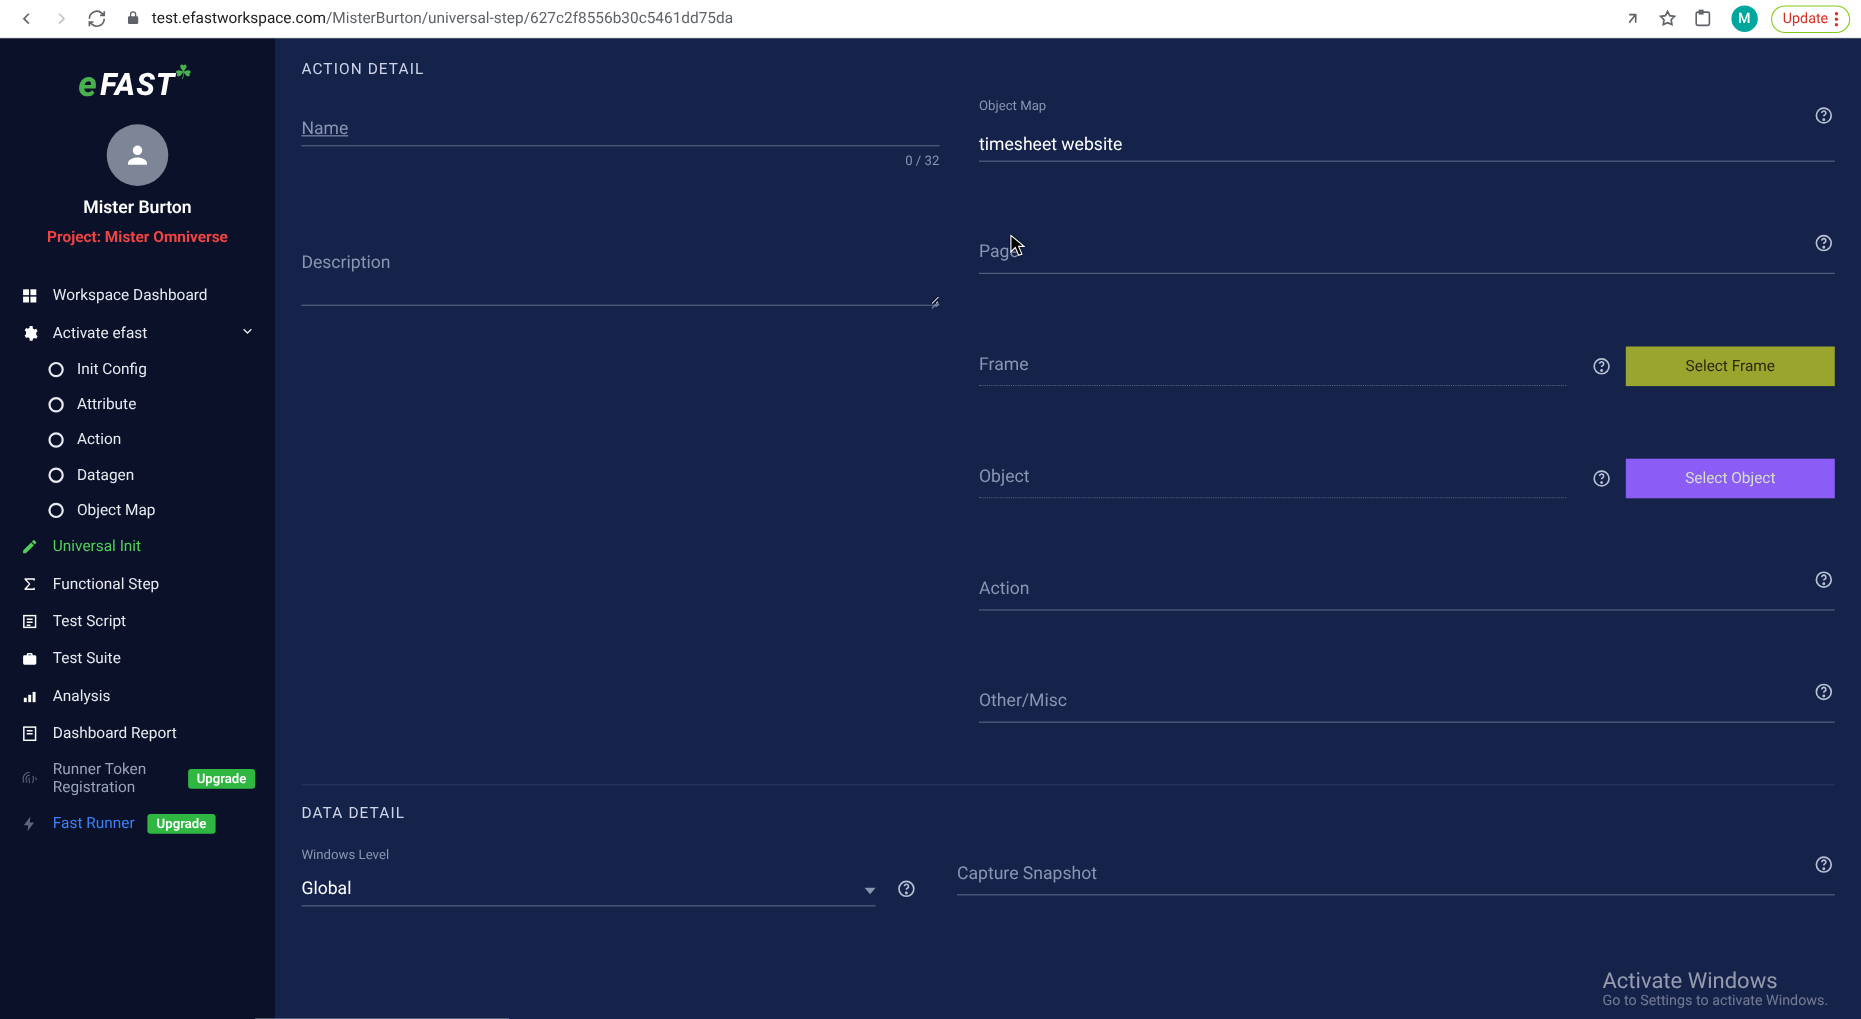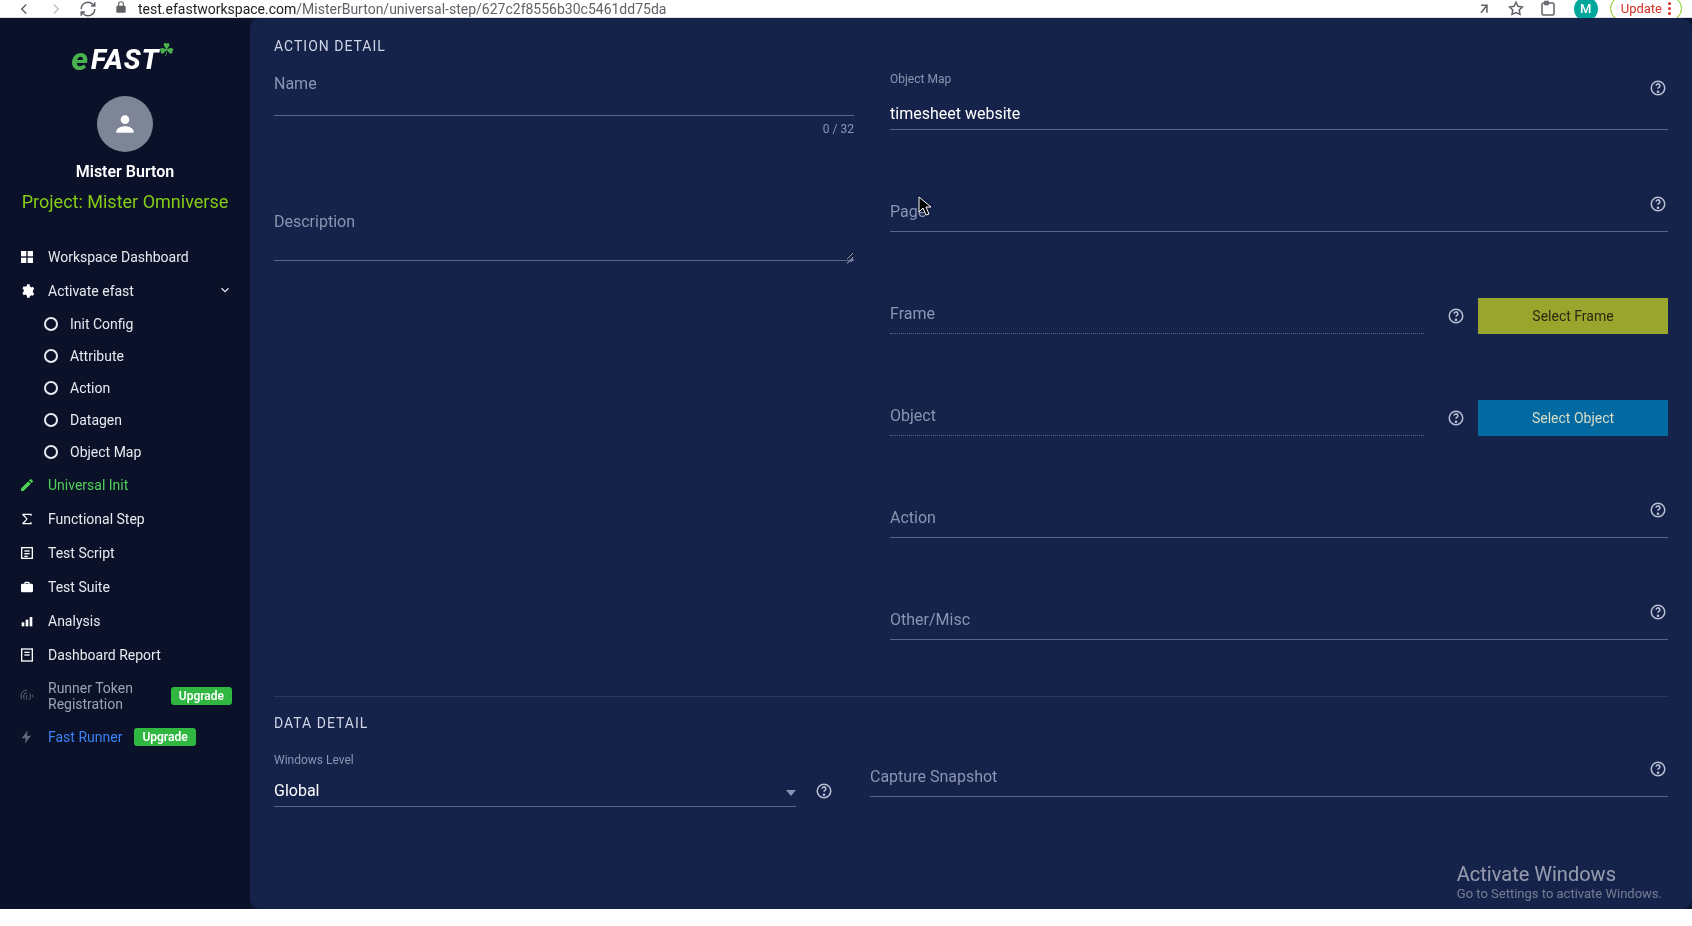--- a/index.html
+++ b/index.html
@@ -1,19 +1,19 @@
 <!DOCTYPE html>
 <html><head>
 <meta charset="utf-8">
 <style>
   * { margin: 0; padding: 0; box-sizing: border-box; font-family: -apple-system, BlinkMacSystemFont, "Segoe UI", Roboto, Arial, sans-serif; }
   body { width: 1692px; height: 926px; background: #fff; overflow: hidden; }
 
   
-  .browser-bar { height: 18px; display: flex; align-items: center; padding: 0 10px; border-bottom: 1px solid #e0e0e0; background: #fff; gap: 4px; }
+  .browser-bar { height: 35px; display: flex; align-items: center; padding: 0 10px; border-bottom: 1px solid #e0e0e0; background: #fff; gap: 4px; }
   .nav-btn { width: 28px; height: 28px; display: flex; align-items: center; justify-content: center; color: #5f6368; cursor: pointer; border-radius: 50%; }
   .nav-btn svg { width: 18px; height: 18px; }
   .secure-icon { color: #5f6368; margin: 0 6px 0 8px; }
   .url-text { color: #5f6368; font-size: 14px; flex: 0 0 auto; }
   .url-text .dark { color: #202124; }
   .bar-spacer { flex: 1; }
   .bar-icon { width: 28px; height: 28px; display:flex; align-items:center; justify-content:center; color:#5f6368; cursor:pointer; }
   .avatar-sm { width: 24px; height:24px; border-radius:50%; background:#00a79d; color:#fff; display:flex; align-items:center; justify-content:center; font-size:13px; font-weight:500; margin: 0 8px; }
   .update-btn { border:1px solid #84cc16; color:#d93025; background:#fff; padding: 4px 10px; border-radius: 14px; font-size: 13px; display:flex; align-items:center; gap:6px; cursor:pointer; }
   .dots3 { display:flex; flex-direction:column; gap:2px; }
@@ -25,21 +25,21 @@
 
   .logo-wrap { display:flex; justify-content:center; padding: 10px 0 18px; }
   .logo { display:flex; align-items:center; gap:3px; }
   .logo-e { color:#49b14d; font-weight:800; font-size:32px; font-style:italic; }
   .logo-fast { color:#fff; font-weight:800; font-size:28px; letter-spacing:1px; font-style:italic; }
   .logo-leaf { color:#49b14d; font-size:18px; position:relative; top:-10px; left:-4px; }
 
   .profile { display:flex; flex-direction:column; align-items:center; gap:10px; padding-bottom:18px; }
   .avatar-lg { width:56px; height:56px; border-radius:50%; background:#7d8597; display:flex; align-items:center; justify-content:center; color:#fff; }
   .username { color:#fff; font-weight:600; font-size:16px; }
-  .projectline { color:#84cc16; font-size:18px; font-weight:400; }
+  .projectline { color:#ef4444; font-size:14px; font-weight:700; }
 
   .nav { padding: 10px 0; }
   .nav-item { display:flex; align-items:center; gap:12px; padding: 8px 18px; font-size:14px; color:#e8eaf0; cursor:pointer; position:relative; }
   .nav-item.sub { padding-left: 44px; }
   .nav-item.active { color:#4fd15a; }
   .nav-item.has-caret .caret { margin-left:auto; }
   .nav-icon { width:18px; height:18px; display:flex; align-items:center; justify-content:center; flex-shrink:0; color:#fff; }
   .nav-item.active .nav-icon { color:#4fd15a; }
   .radio { width:14px; height:14px; border:2px solid #e8eaf0; border-radius:50%; flex-shrink:0; }
   .badge { background:#2fb742; color:#fff; font-size:12px; font-weight:600; padding:2px 8px; border-radius:3px; }
@@ -63,21 +63,21 @@
   .resize-handle::before { width:8px; bottom:2px; right:0; transform:rotate(-45deg); }
   .resize-handle::after { width:4px; bottom:2px; right:0; transform:rotate(-45deg); }
 
   .help-icon { position:absolute; right:0; top:6px; color:#b9c0d4; cursor:pointer; width:20px; height:20px; display:flex; align-items:center; justify-content:center; }
   .help-icon.inline-right { position:static; margin-left:10px; }
 
   .rrow { display:flex; align-items:flex-end; gap:12px; }
   .rrow .flex1 { flex:1; }
 
   .btn-olive { background:#9aa52e; color:#2a2a10; border:none; padding:10px 0; width:190px; font-size:14px; cursor:pointer; }
-  .btn-olive.disabled { background:#0369a1; color:#d7dfc8; }
+  .btn-olive.disabled { background:#8b5cf6; color:#d7dfc8; }
 
   .sep { height:1px; background:#2a3760; margin: 18px 0; grid-column:1 / -1; }
 
   .data-detail { display:grid; grid-template-columns: 560px 1fr; gap: 0 36px; margin-top:4px; }
   .select-wrap { display:flex; align-items:flex-end; gap:8px; }
   .select-inner { flex:1; border-bottom:1px solid #5a6584; padding: 14px 0 6px 0; display:flex; align-items:flex-end; }
   .sel-val { color:#fff; font-size:16px; flex:1; }
   .tri-down { width:0; height:0; border-left:5px solid transparent; border-right:5px solid transparent; border-top:6px solid #8a95b2; margin-bottom:4px; }
 
   .cursor { position:absolute; width:14px; height:20px; }
@@ -278,29 +278,29 @@
             <svg width="16" height="16" viewBox="0 0 24 24" fill="currentColor">
               <path d="M13 2L4 14h6l-1 8 9-12h-6l1-8z"></path>
             </svg>
           </span>
         <span style="color:#3b82f6">Fast Runner</span>
         <span class="badge">Upgrade</span>
       </div>
     </div>
   </div>
 
-  <div class="main" style="position:relative;border-radius:11px;">
+  <div class="main" style="position:relative;">
 
     <div class="section-title">ACTION DETAIL</div>
 
     <div class="form-grid">
 
       <div class="col">
         <div class="field">
-          <span class="placeholder-label" style="top:2px;">Name</span>
+          <span class="placeholder-label" style="top:18px;text-decoration:underline;">Name</span>
           <input class="field-input wide" style="">
           <div class="counter">0 / 32</div>
         </div>
         <div class="field textarea-wrap" style="margin-top:26px;">
           <span class="placeholder-label">Description</span>
           <textarea style=""></textarea>
           <div class="resize-handle"></div>
         </div>
       </div>
 

